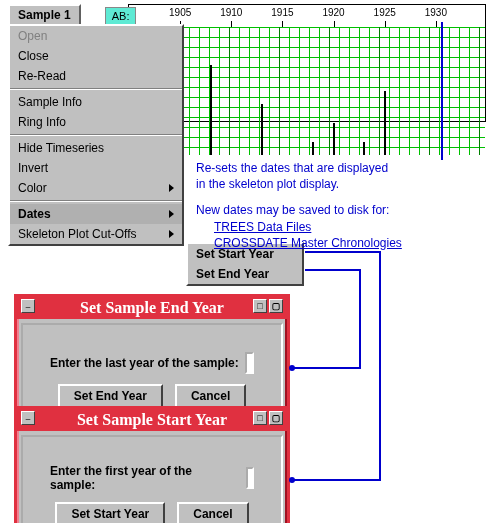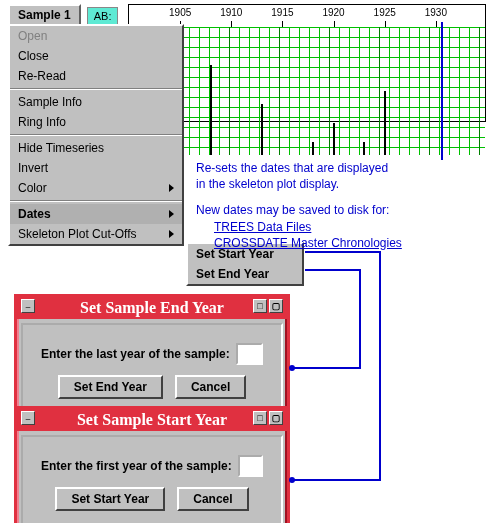--- a/index.html
+++ b/index.html
@@ -13,21 +13,21 @@
     height: 523px;
     position: relative;
     overflow: hidden;
   }
   
   .topbar {
     position: absolute;
     left: 8px; top: 4px;
     display: flex;
     align-items: center;
-    gap: 6px;
+    gap: 24px;
   }
   .sample-btn {
     background: #c0c0c0;
     border: 2px solid;
     border-color: #fff #606060 #606060 #fff;
     padding: 2px 8px;
     font-weight: bold;
     font-size: 12px;
     cursor: pointer;
   }
@@ -159,21 +159,21 @@
     border-color: #fff #404040 #404040 #fff;
     font-size: 9px;
     line-height: 12px;
     text-align: center;
     color: #000;
   }
   .tb-l { left: 4px; }
   .tb-r1 { right: 20px; }
   .tb-r2 { right: 4px; }
   .dlg-body {
-    padding: 18px;
+    padding: 27px;
     border: 2px inset #fff;
     margin: 4px;
     background: #c0c0c0;
   }
   .dlg-row {
     display: flex;
     align-items: center;
     gap: 6px;
     font-weight: bold;
     font-size: 12px;

